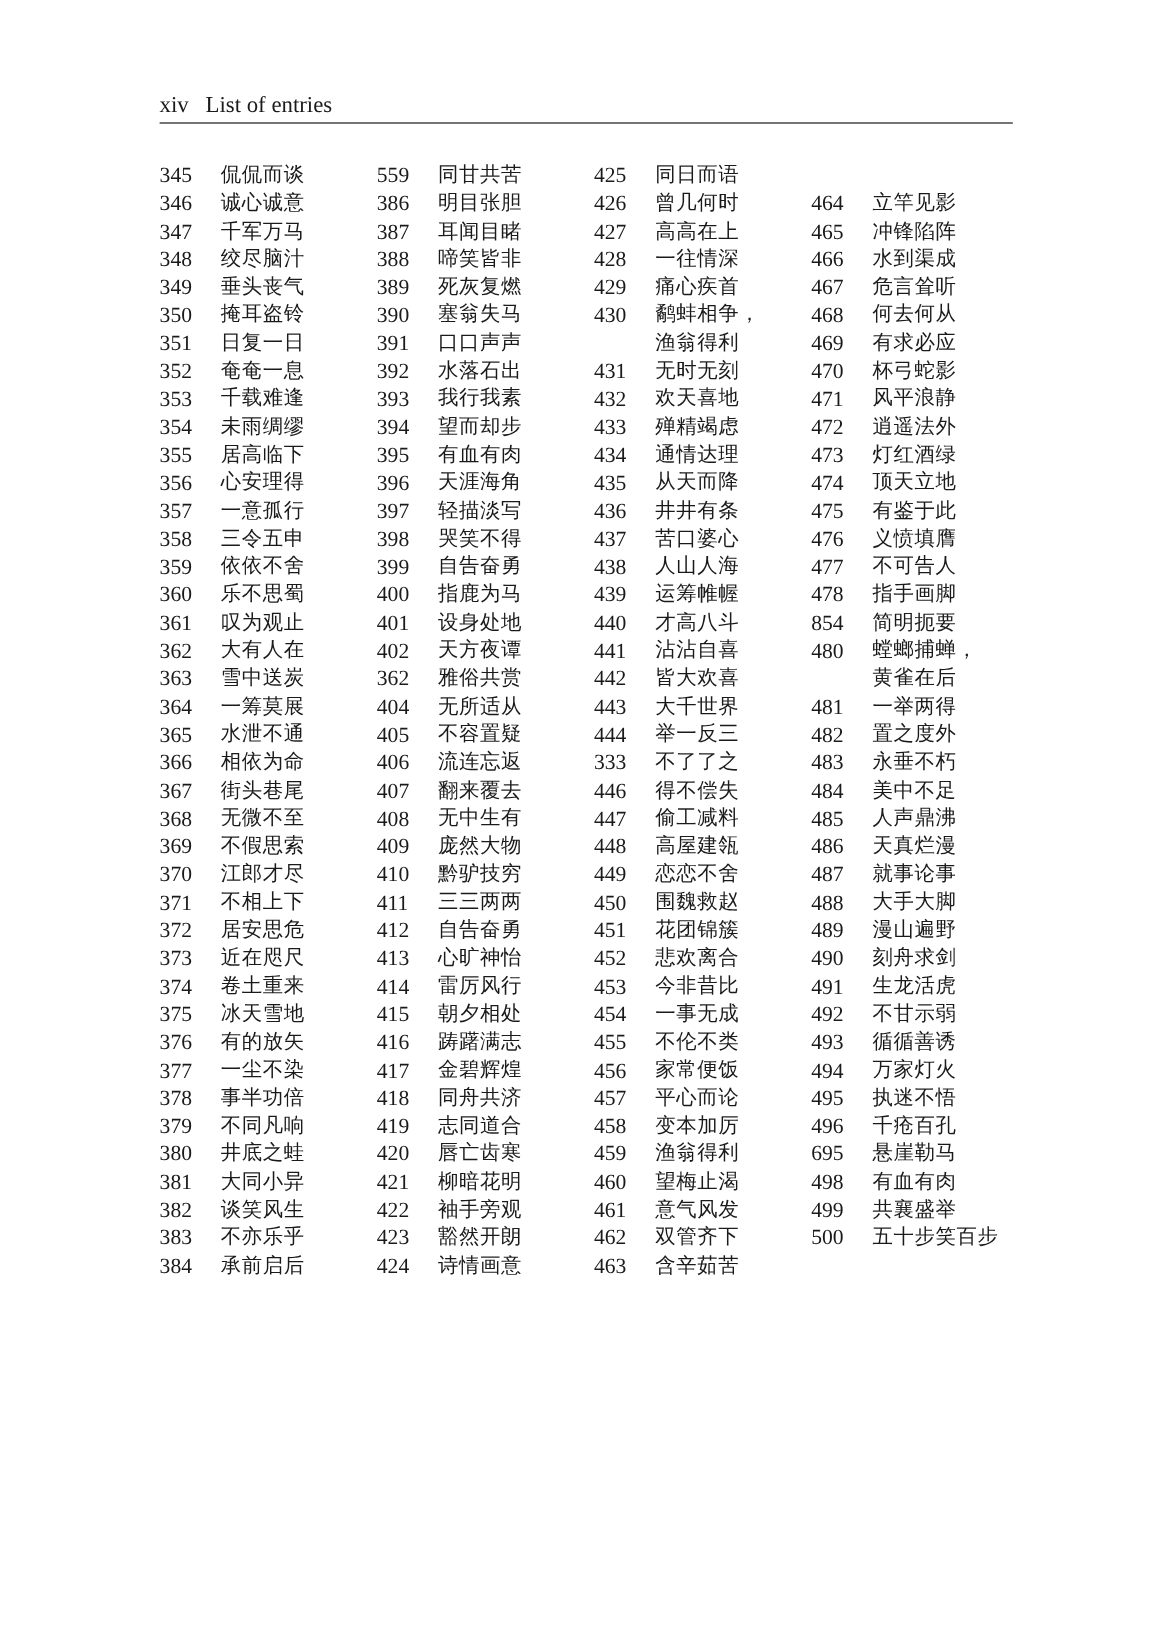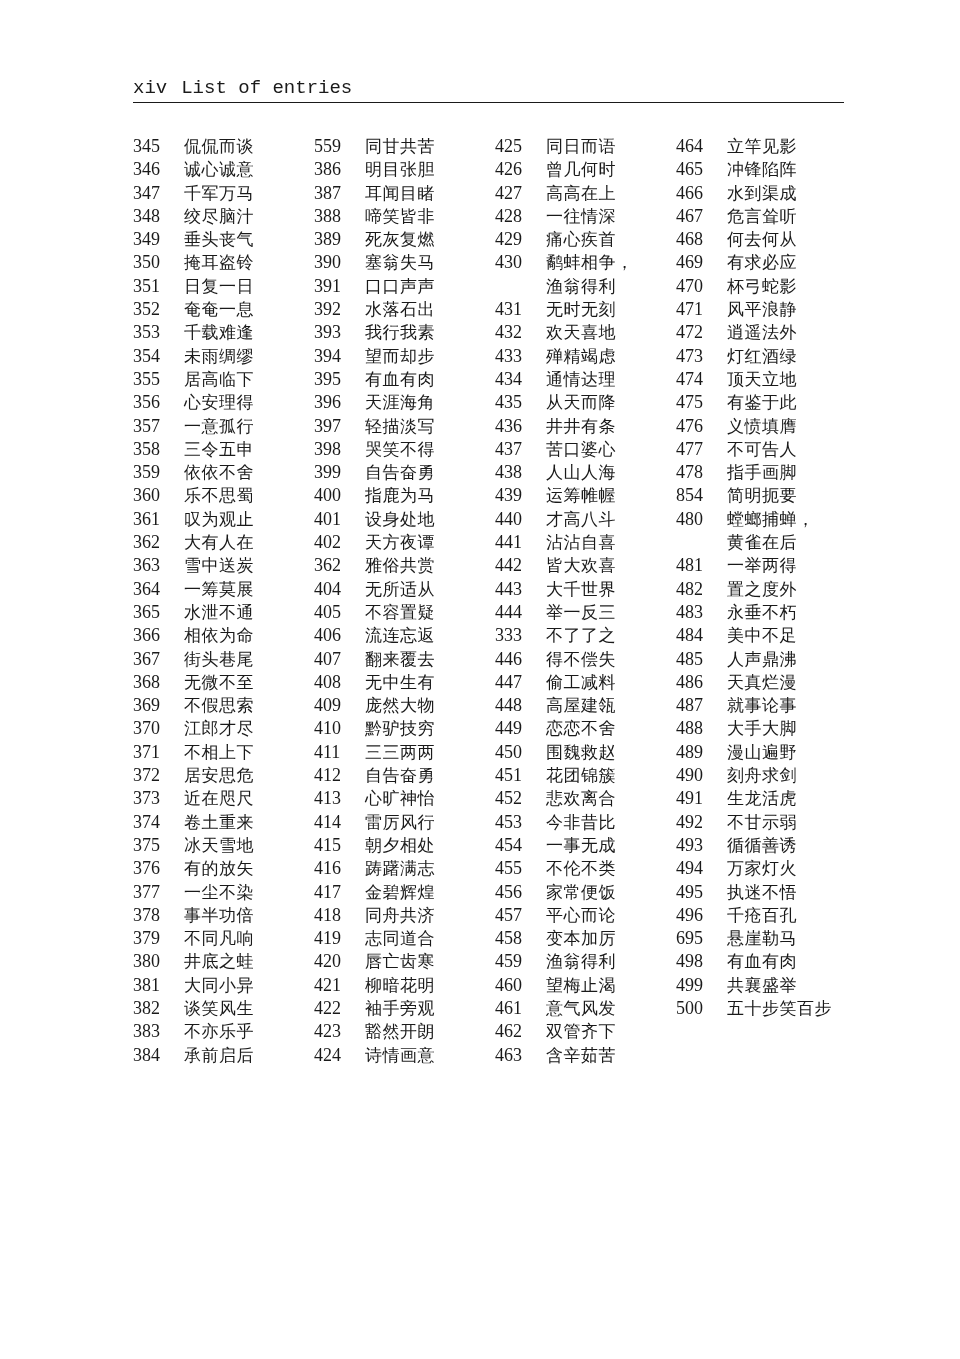--- a/index.html
+++ b/index.html
@@ -4,27 +4,28 @@
 <style>
   html, body { margin: 0; padding: 0; background: #ffffff; }
   body {
     width: 960px; height: 1359px; position: relative; overflow: hidden;
     font-family: "DejaVu Serif", "Liberation Serif", serif;
     color: #1a1a1a;
   }
   .header {
     position: absolute; left: 133px; top: 76px; width: 711px;
     height: 26px; border-bottom: 1.5px solid #1a1a1a;
-    font-family: Liberation Mono, monospace;
+    font-family: Liberation Serif, serif;
     font-size: 19px; line-height: 24px;
   }
   .header .pg { display: inline-block; margin-right: 14px; }
   .cols {
     position: absolute; left: 133px; top: 135px;
     display: flex;
+    align-items: center;
   }
   .col { width: 181px; }
   .row { display: flex; height: 23.3px; line-height: 23.3px; }
   .num {
     width: 51px; font-family: "Liberation Serif", "DejaVu Serif", serif;
     font-size: 18px;
   }
   .txt { font-size: 17px; letter-spacing: 0.5px; white-space: nowrap; }
 </style>
 </head>

